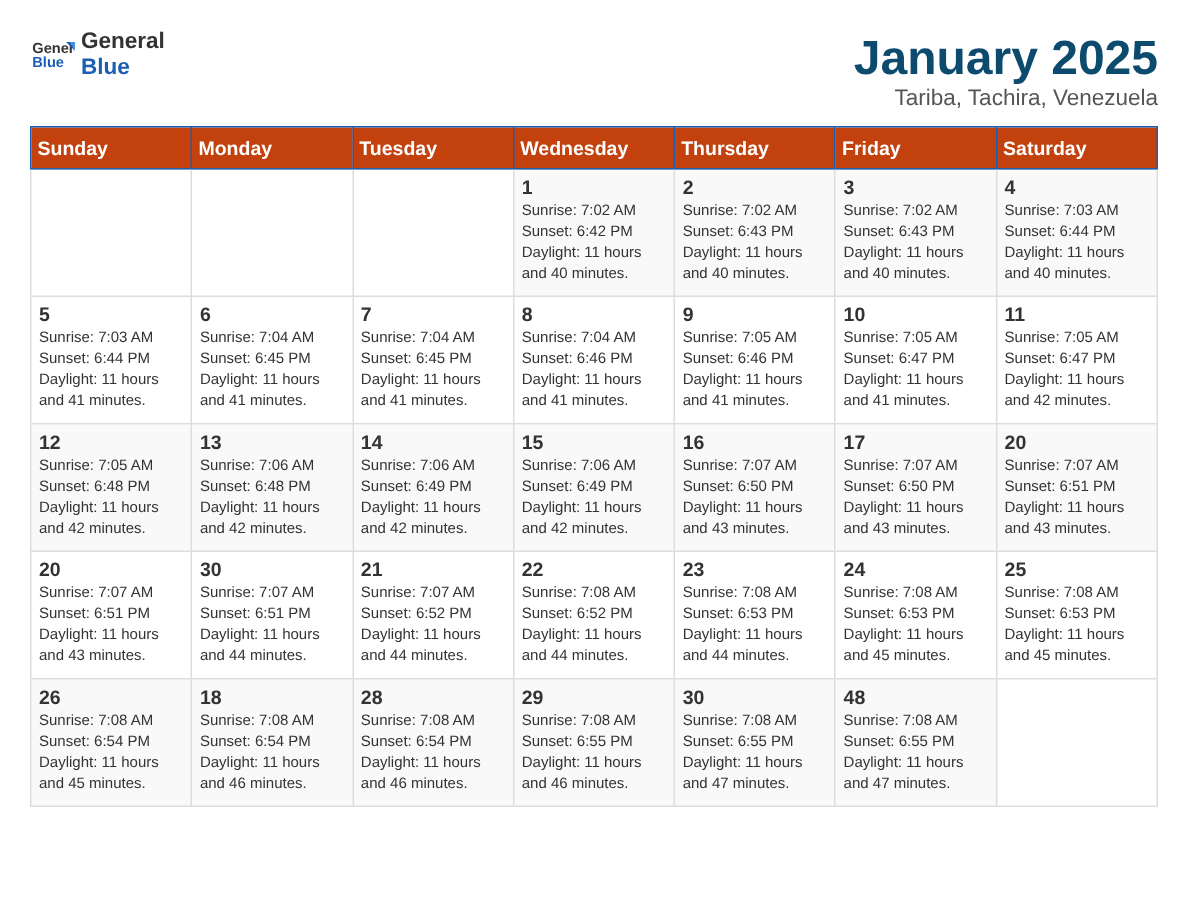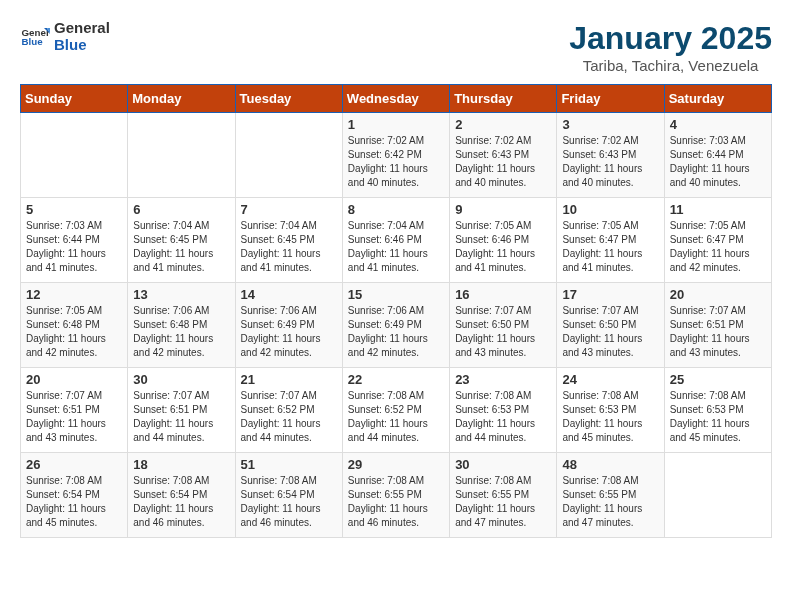--- a/index.html
+++ b/index.html
@@ -29,21 +29,20 @@
       text-align: right;
     }
     .calendar-title {
       font-size: 32px;
       font-weight: bold;
       color: #0c4a6e;
     }
     .calendar-subtitle {
       font-size: 15px;
       color: #555;
-      text-align: center;
     }
     table {
       width: 100%;
       border-collapse: collapse;
       border: 1px solid #ccc;
     }
     thead tr th {
       background-color: #c2410c;
       color: #fff;
       font-size: 13px;
@@ -232,21 +231,21 @@
       <tr>
         <td>
           <span class="day-number">26</span>
           <div class="day-info">Sunrise: 7:08 AM<br>Sunset: 6:54 PM<br>Daylight: 11 hours and 45 minutes.</div>
         </td>
         <td>
           <span class="day-number">18</span>
           <div class="day-info">Sunrise: 7:08 AM<br>Sunset: 6:54 PM<br>Daylight: 11 hours and 46 minutes.</div>
         </td>
         <td>
-          <span class="day-number">51</span>
+          <span class="day-number">28</span>
           <div class="day-info">Sunrise: 7:08 AM<br>Sunset: 6:54 PM<br>Daylight: 11 hours and 46 minutes.</div>
         </td>
         <td>
           <span class="day-number">29</span>
           <div class="day-info">Sunrise: 7:08 AM<br>Sunset: 6:55 PM<br>Daylight: 11 hours and 46 minutes.</div>
         </td>
         <td>
           <span class="day-number">30</span>
           <div class="day-info">Sunrise: 7:08 AM<br>Sunset: 6:55 PM<br>Daylight: 11 hours and 47 minutes.</div>
         </td>

